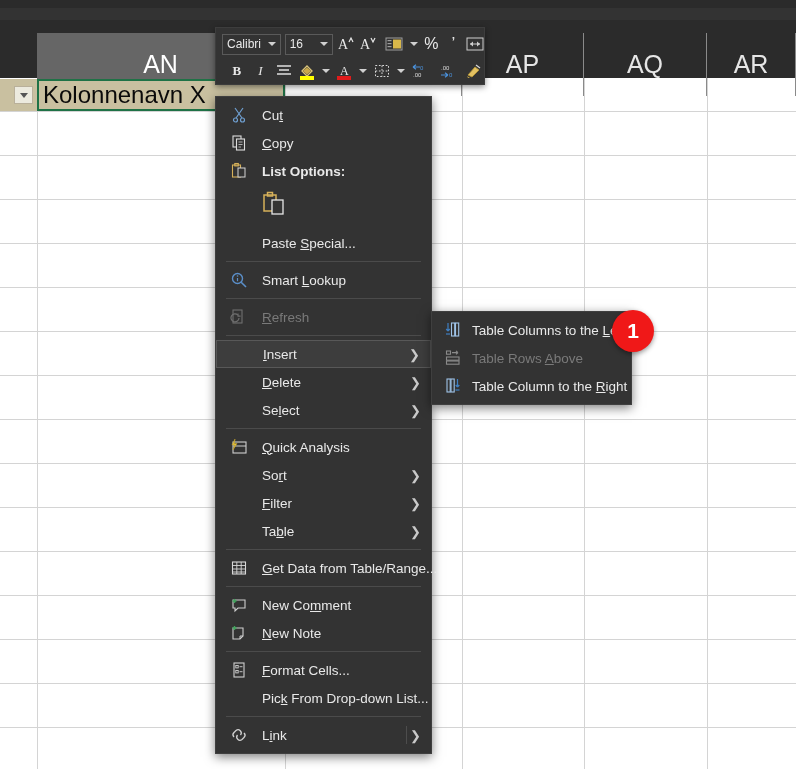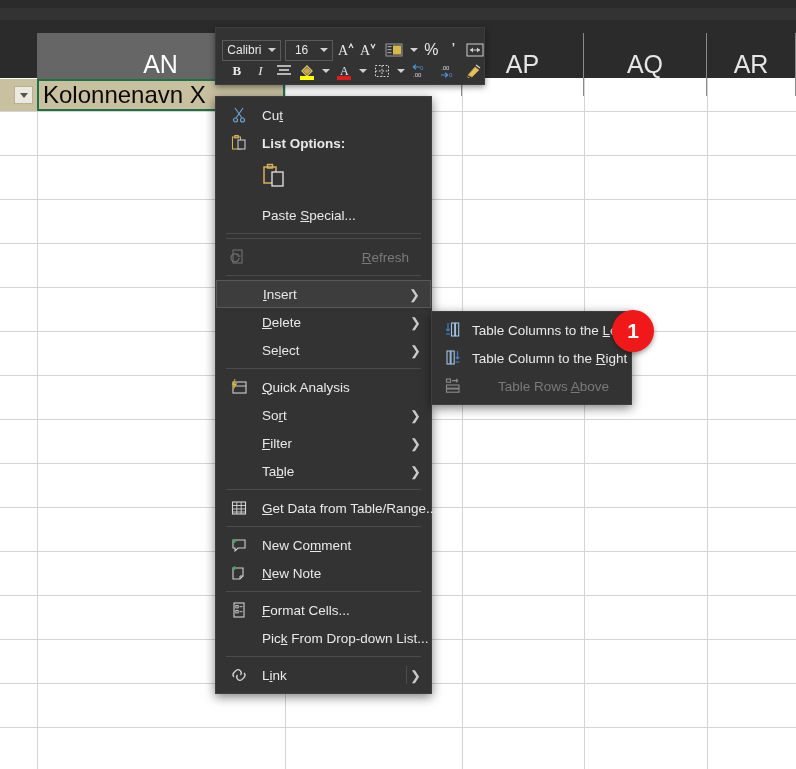--- a/index.html
+++ b/index.html
@@ -67,21 +67,21 @@
 
   
   .minibar {
     position: absolute; left: 215px; top: 27px; width: 270px; height: 58px;
     background: #333333;
     border: 1px solid #3d3d3d;
     box-shadow: 0 2px 6px rgba(0,0,0,.45);
     z-index: 40;
   }
   .minibar-row { position: absolute; left: 0; width: 270px; height: 26px; display: flex; align-items: center; }
-  .minibar-row.r1 { top: 9px; text-align: center; }
+  .minibar-row.r1 { top: 3px; }
   .minibar-row.r2 { top: 30px; }
   .mb-item {
     height: 22px; display: flex; align-items: center; justify-content: center;
     color: #e8e8e8; font-size: 12px; margin: 0 1px;
   }
   .mb-combo {
     border: 1px solid #5a5a5a; background: #333333;
     color: #e8e8e8; font-size: 12px; height: 21px;
     display: flex; align-items: center; padding: 0 4px;
   }
@@ -105,21 +105,21 @@
     z-index: 50;
   }
   .mi {
     position: relative; height: 28px;
     display: flex; align-items: center;
     color: #e9e9e9; font-size: 13.5px;
     padding-left: 46px; padding-right: 22px;
     white-space: nowrap;
   }
   .mi.bold { font-weight: bold; }
-  .mi.disabled { color: #7a7a7a; justify-content: flex-end; }
+  .mi.disabled { color: #7a7a7a; }
   .mi.hl { background: #3d3d3d; border: 1px solid #585858; }
   .mi .ico {
     position: absolute; left: 14px; top: 50%; transform: translateY(-50%);
     width: 18px; height: 18px; display: flex; align-items: center; justify-content: center;
   }
   .mi .arr {
     position: absolute; right: 10px; top: 50%; transform: translateY(-50%);
     color: #c9c9c9; font-size: 13px;
   }
   .mi .arr-div {
@@ -315,20 +315,30 @@
       <div class="mi">
         <span class="ico">
           <svg width="18" height="18" viewBox="0 0 18 18">
             <path d="M5 2 L12 12 M13 2 L6 12" stroke="#6f9fd0" stroke-width="1.2" fill="none"></path>
             <circle cx="5.5" cy="14" r="2" fill="none" stroke="#6f9fd0" stroke-width="1.2"></circle>
             <circle cx="12.5" cy="14" r="2" fill="none" stroke="#6f9fd0" stroke-width="1.2"></circle>
           </svg>
         </span>
         <span>Cu<u>t</u></span>
       </div>
+      <div class="mi">
+        <span class="ico">
+          <svg width="18" height="18" viewBox="0 0 18 18">
+            <rect x="3" y="2" width="8" height="11" fill="none" stroke="#dcdcdc" stroke-width="1.1"></rect>
+            <rect x="6.5" y="5" width="8" height="11" fill="#333" stroke="#dcdcdc" stroke-width="1.1"></rect>
+            <path d="M8.5 8h4M8.5 10.5h4M8.5 13h2.5" stroke="#bdbdbd" stroke-width="0.9"></path>
+          </svg>
+        </span>
+        <span><u>C</u>opy</span>
+      </div>
       <div class="mi bold">
         <span class="ico">
           <svg width="18" height="18" viewBox="0 0 18 18">
             <rect x="2.5" y="3" width="8" height="12" fill="none" stroke="#d6b15a" stroke-width="1.1"></rect>
             <rect x="4.8" y="1.5" width="3.5" height="2.4" fill="none" stroke="#d6b15a" stroke-width="1.1"></rect>
             <rect x="8" y="6" width="7" height="9" fill="#333" stroke="#d6d6d6" stroke-width="1"></rect>
           </svg>
         </span>
         <span>List Options:</span>
       </div>
@@ -338,20 +348,31 @@
             <rect x="2" y="4" width="12" height="16" fill="none" stroke="#d6b15a" stroke-width="1.5"></rect>
             <rect x="5.5" y="1.5" width="5" height="3.5" fill="none" stroke="#d6b15a" stroke-width="1.5"></rect>
             <rect x="10" y="9" width="11" height="14" fill="#333" stroke="#e6e6e6" stroke-width="1.3"></rect>
           </svg>
         </span>
       </div>
       <div class="mi">
         <span>Paste <u>S</u>pecial...</span>
       </div>
       <div class="msep"></div>
+      <div class="mi">
+        <span class="ico">
+          <svg width="18" height="18" viewBox="0 0 18 18">
+            <circle cx="7.5" cy="7.5" r="5" fill="none" stroke="#5b8fc9" stroke-width="1.4"></circle>
+            <path d="M11.2 11.2 L16 16" stroke="#5b8fc9" stroke-width="1.6"></path>
+            <circle cx="7.5" cy="5" r="0.8" fill="#5b8fc9"></circle>
+            <path d="M7.5 7 v3.2" stroke="#5b8fc9" stroke-width="1.2"></path>
+          </svg>
+        </span>
+        <span>Smart <u>L</u>ookup</span>
+      </div>
       <div class="msep"></div>
       <div class="mi disabled">
         <span class="ico">
           <svg width="18" height="18" viewBox="0 0 18 18">
             <rect x="3" y="2" width="9" height="13" fill="none" stroke="#6f6f6f" stroke-width="1.1"></rect>
             <path d="M9 10 a4 4 0 1 1 -1.2 -3" stroke="#6f6f6f" stroke-width="1.2" fill="none"></path>
             <path d="M8 5.5 l0 2.6 l2.6 0" stroke="#6f6f6f" stroke-width="1.1" fill="none"></path>
           </svg>
         </span>
         <span><u>R</u>efresh</span>
@@ -457,39 +478,39 @@
         <span class="ico">
           <svg width="18" height="18" viewBox="0 0 18 18">
             <path d="M4 2 v8 M4 10 l-1.8 -2 M4 10 l1.8 -2" stroke="#3f7fc1" stroke-width="1.2" fill="none"></path>
             <rect x="7.5" y="2" width="3.2" height="13" fill="none" stroke="#9fc3e8" stroke-width="1.1"></rect>
             <rect x="11.5" y="2" width="3.2" height="13" fill="none" stroke="#9fc3e8" stroke-width="1.1"></rect>
             <path d="M2 13 h4" stroke="#3f7fc1" stroke-width="1.2"></path>
           </svg>
         </span>
         <span>Table Columns to the <u>L</u>eft</span>
       </div>
+      <div class="mi disabled">
+        <span class="ico">
+          <svg width="18" height="18" viewBox="0 0 18 18">
+            <rect x="2.5" y="2" width="4" height="3.2" fill="none" stroke="#8a8a8a" stroke-width="1.1"></rect>
+            <path d="M8 3.6 h6 M14 3.6 l-2 -1.8 M14 3.6 l-2 1.8" stroke="#8a8a8a" stroke-width="1.1" fill="none"></path>
+            <rect x="2.5" y="8" width="12.5" height="3.2" fill="none" stroke="#8a8a8a" stroke-width="1.1"></rect>
+            <rect x="2.5" y="12" width="12.5" height="3.2" fill="none" stroke="#8a8a8a" stroke-width="1.1"></rect>
+          </svg>
+        </span>
+        <span>Table Rows <u>A</u>bove</span>
+      </div>
       <div class="mi">
         <span class="ico">
           <svg width="18" height="18" viewBox="0 0 18 18">
             <rect x="3" y="2" width="3.2" height="13" fill="none" stroke="#9fc3e8" stroke-width="1.1"></rect>
             <rect x="7" y="2" width="3.2" height="13" fill="none" stroke="#9fc3e8" stroke-width="1.1"></rect>
             <path d="M13.5 2 v8 M13.5 10 l-1.8 -2 M13.5 10 l1.8 -2" stroke="#3f7fc1" stroke-width="1.2" fill="none"></path>
             <path d="M11.5 13 h4" stroke="#3f7fc1" stroke-width="1.2"></path>
           </svg>
         </span>
         <span>Table Column to the <u>R</u>ight</span>
       </div>
-      <div class="mi disabled">
-        <span class="ico">
-          <svg width="18" height="18" viewBox="0 0 18 18">
-            <rect x="2.5" y="2" width="4" height="3.2" fill="none" stroke="#8a8a8a" stroke-width="1.1"></rect>
-            <path d="M8 3.6 h6 M14 3.6 l-2 -1.8 M14 3.6 l-2 1.8" stroke="#8a8a8a" stroke-width="1.1" fill="none"></path>
-            <rect x="2.5" y="8" width="12.5" height="3.2" fill="none" stroke="#8a8a8a" stroke-width="1.1"></rect>
-            <rect x="2.5" y="12" width="12.5" height="3.2" fill="none" stroke="#8a8a8a" stroke-width="1.1"></rect>
-          </svg>
-        </span>
-        <span>Table Rows <u>A</u>bove</span>
-      </div>
     </div>
 
   <div class="badge">1</div>
 
 </div>
 
 </body></html>

